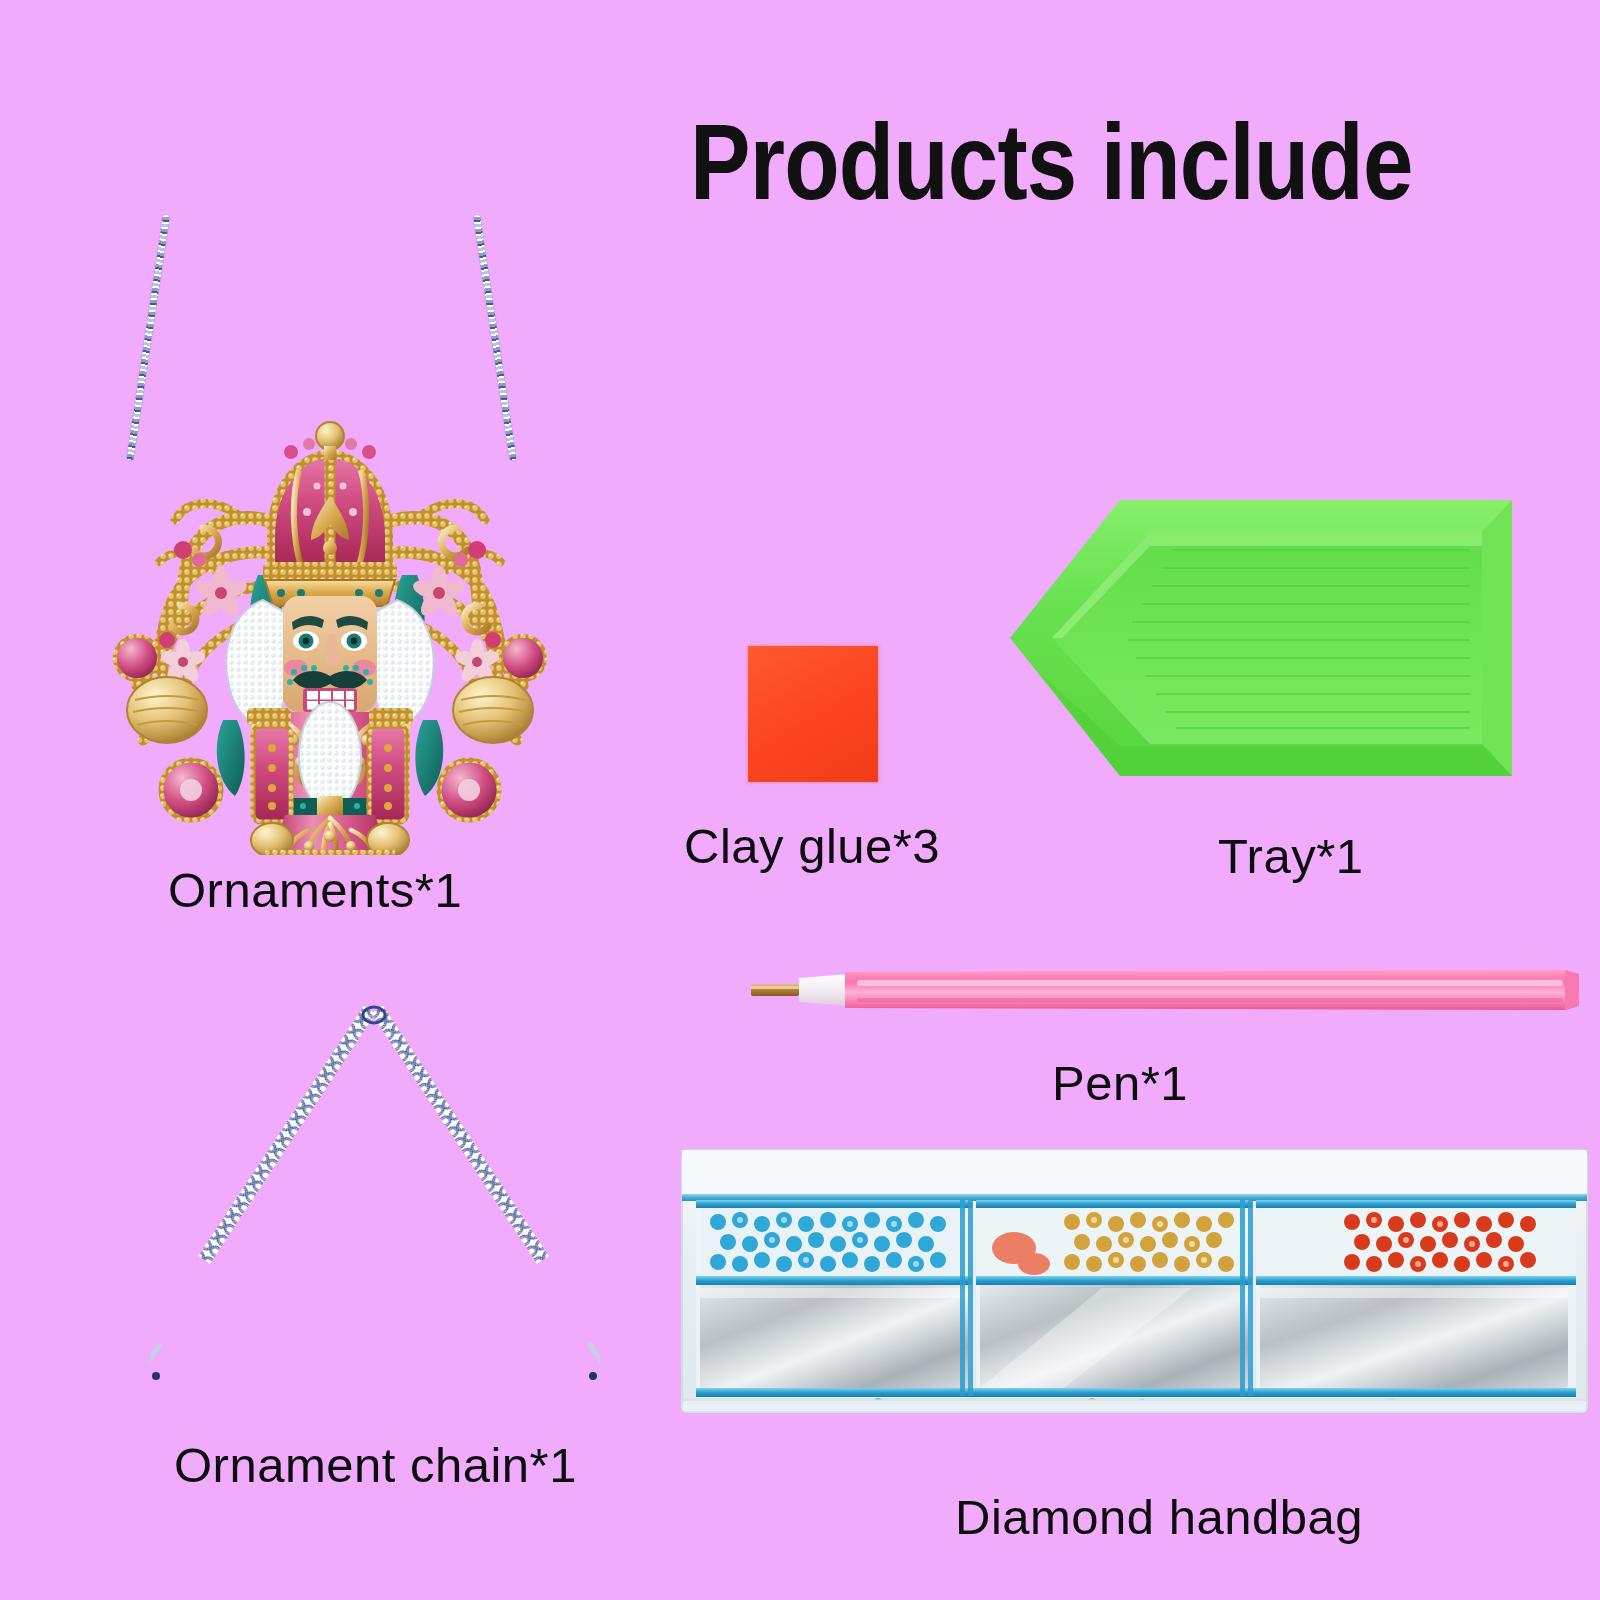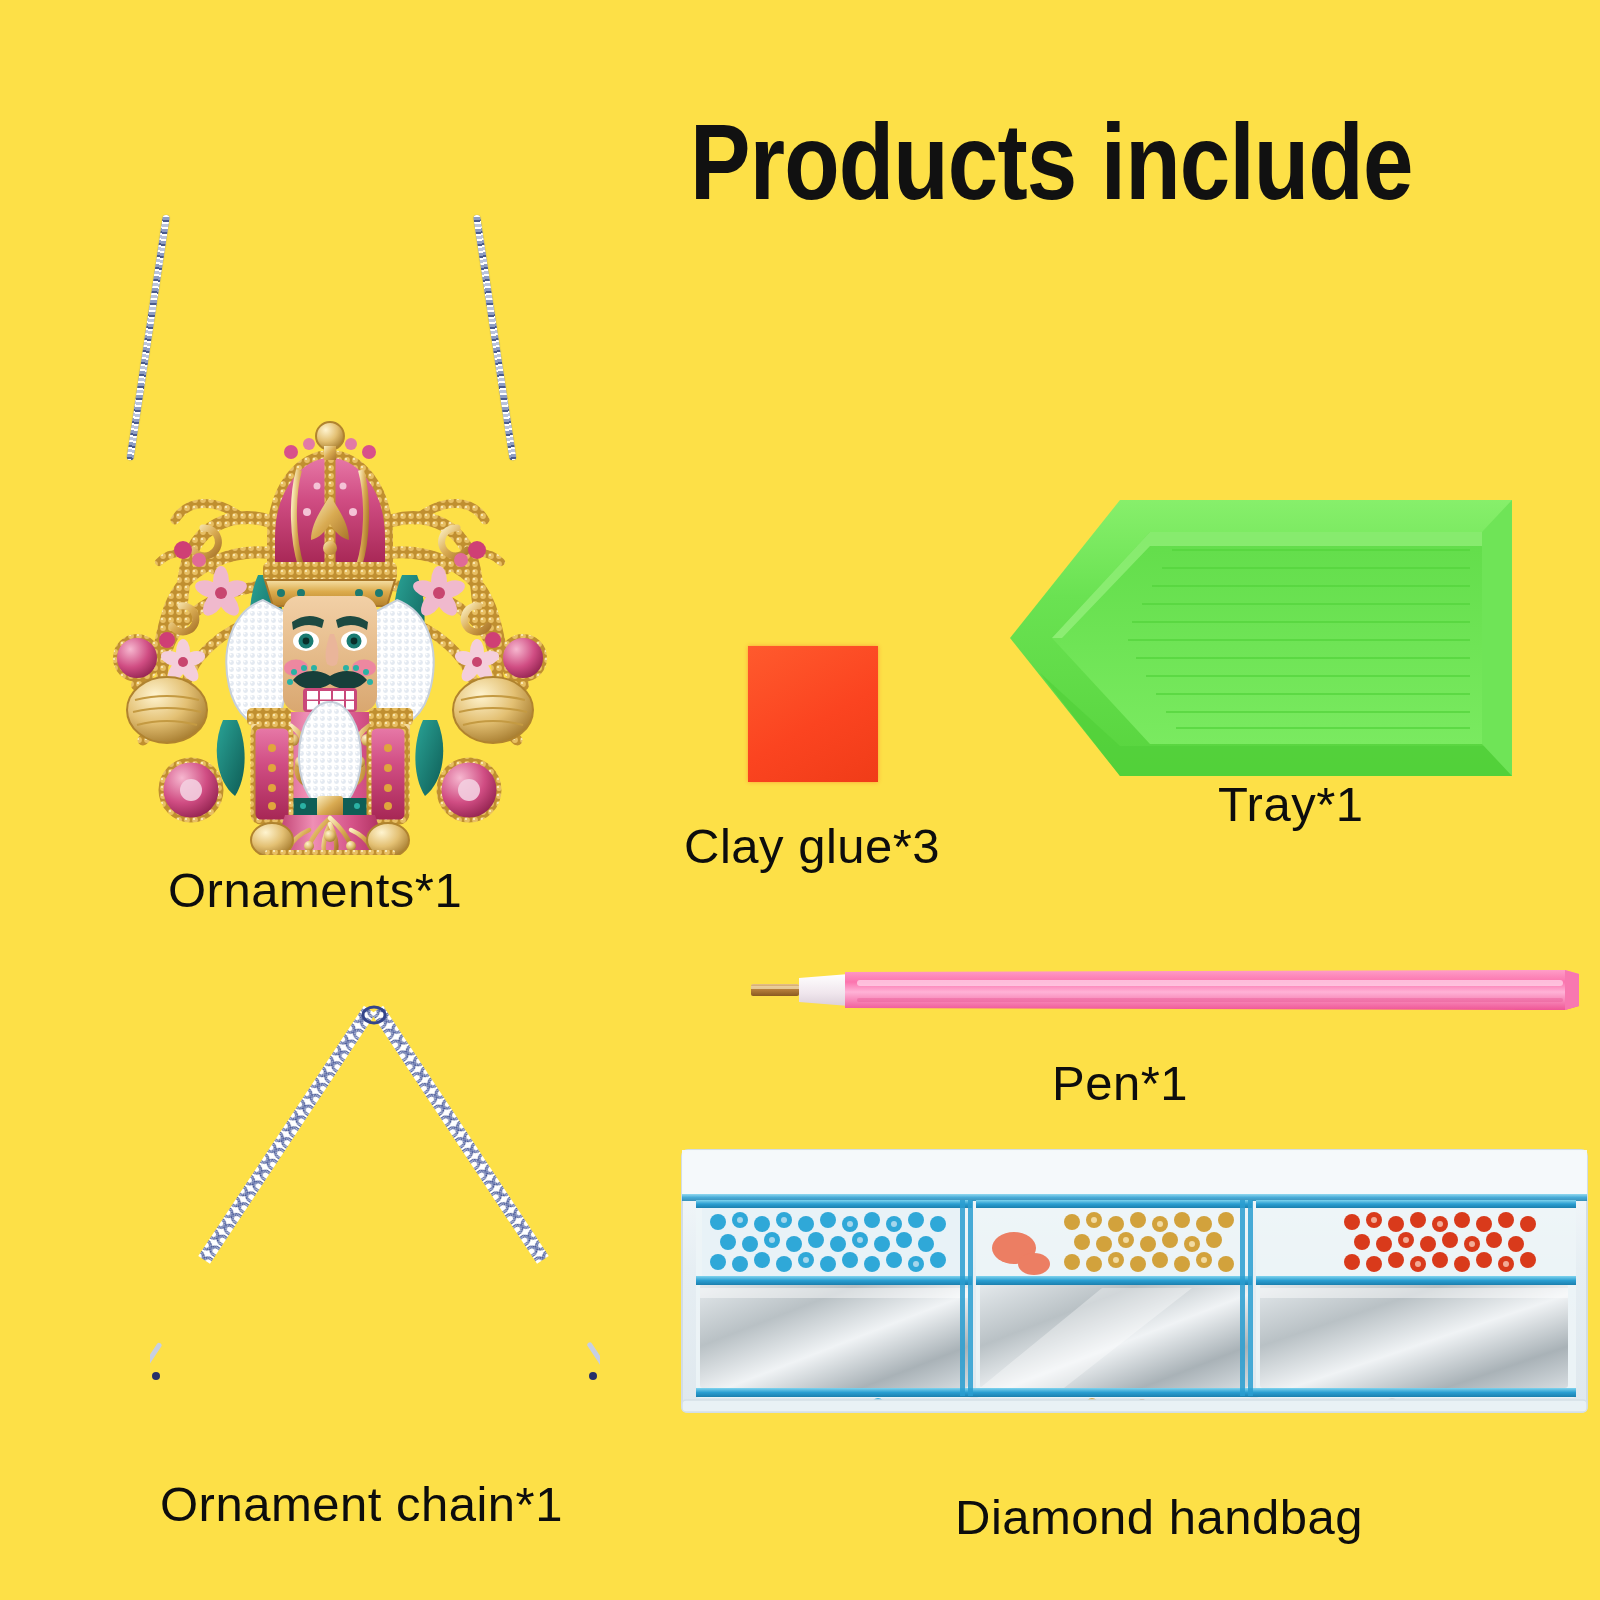--- a/index.html
+++ b/index.html
@@ -12,21 +12,21 @@
     height: 1600px;
     position: relative;
     overflow: hidden;
     font-family: "Liberation Sans", sans-serif;
     color: #000000;
   }
 
   .page {
     position: absolute;
     inset: 0;
-    background: #fde047;
+    background: #f0abfc;
   }
 
   
   .title {
     position: absolute;
     left: 690px;
     top: 105px;
     width: 900px;
     font-family: "Liberation Sans", sans-serif;
     font-weight: bold;
@@ -510,21 +510,21 @@
         <path d="M156 206 L470 206"></path>
           <path d="M166 224 L470 224"></path>
         <path d="M176 240 L470 240"></path>
       </g>
 
       <path d="M150 44 L482 44 L482 58 L150 58 L62 150 L52 150 Z" fill="#a5f58c" opacity=".55"></path>
 
       <path d="M482 44 L512 12 L512 288 L482 256 Z" fill="#6fe457"></path>
     </svg>
   </div>
-  <div class="caption" style="left:1218px; top:776px;">Tray*1</div>
+  <div class="caption" style="left:1218px; top:828px;">Tray*1</div>
 
   <div class="pen">
     <svg viewBox="0 0 840 58" xmlns="http://www.w3.org/2000/svg">
       <defs>
         <linearGradient id="penG" x1="0" y1="0" x2="0" y2="1">
           <stop offset="0%" stop-color="#ff9dc7"></stop>
           <stop offset="30%" stop-color="#fb74ae"></stop>
           <stop offset="55%" stop-color="#ffb2d6"></stop>
           <stop offset="100%" stop-color="#ef5696"></stop>
         </linearGradient>
@@ -576,21 +576,21 @@
       <ellipse cx="224" cy="20" rx="11" ry="8" fill="none" stroke="#34458a" stroke-width="3"></ellipse>
 
       <g>
         <rect x="8" y="348" width="5" height="30" rx="2.5" fill="#c7cfe2" transform="rotate(33.5 10 348)"></rect>
         <circle cx="6" cy="381" r="4" fill="#27306a"></circle>
         <rect x="436" y="348" width="5" height="30" rx="2.5" fill="#c7cfe2" transform="rotate(-33.5 438 348)"></rect>
         <circle cx="443" cy="381" r="4" fill="#27306a"></circle>
       </g>
     </svg>
   </div>
-  <div class="caption" style="left:160px; top:1437px;margin-top:39px;">Ornament chain*1</div>
+  <div class="caption" style="left:174px; top:1437px;">Ornament chain*1</div>
 
   <div class="handbag">
     <svg viewBox="0 0 925 285" xmlns="http://www.w3.org/2000/svg">
       <defs>
         <linearGradient id="bagG" x1="0" y1="0" x2="0" y2="1">
           <stop offset="0%" stop-color="#f6fafc"></stop>
           <stop offset="45%" stop-color="#e6eef3"></stop>
           <stop offset="100%" stop-color="#dfe8ee"></stop>
         </linearGradient>
         <linearGradient id="foilG" x1="0" y1="0" x2="1" y2="1">

